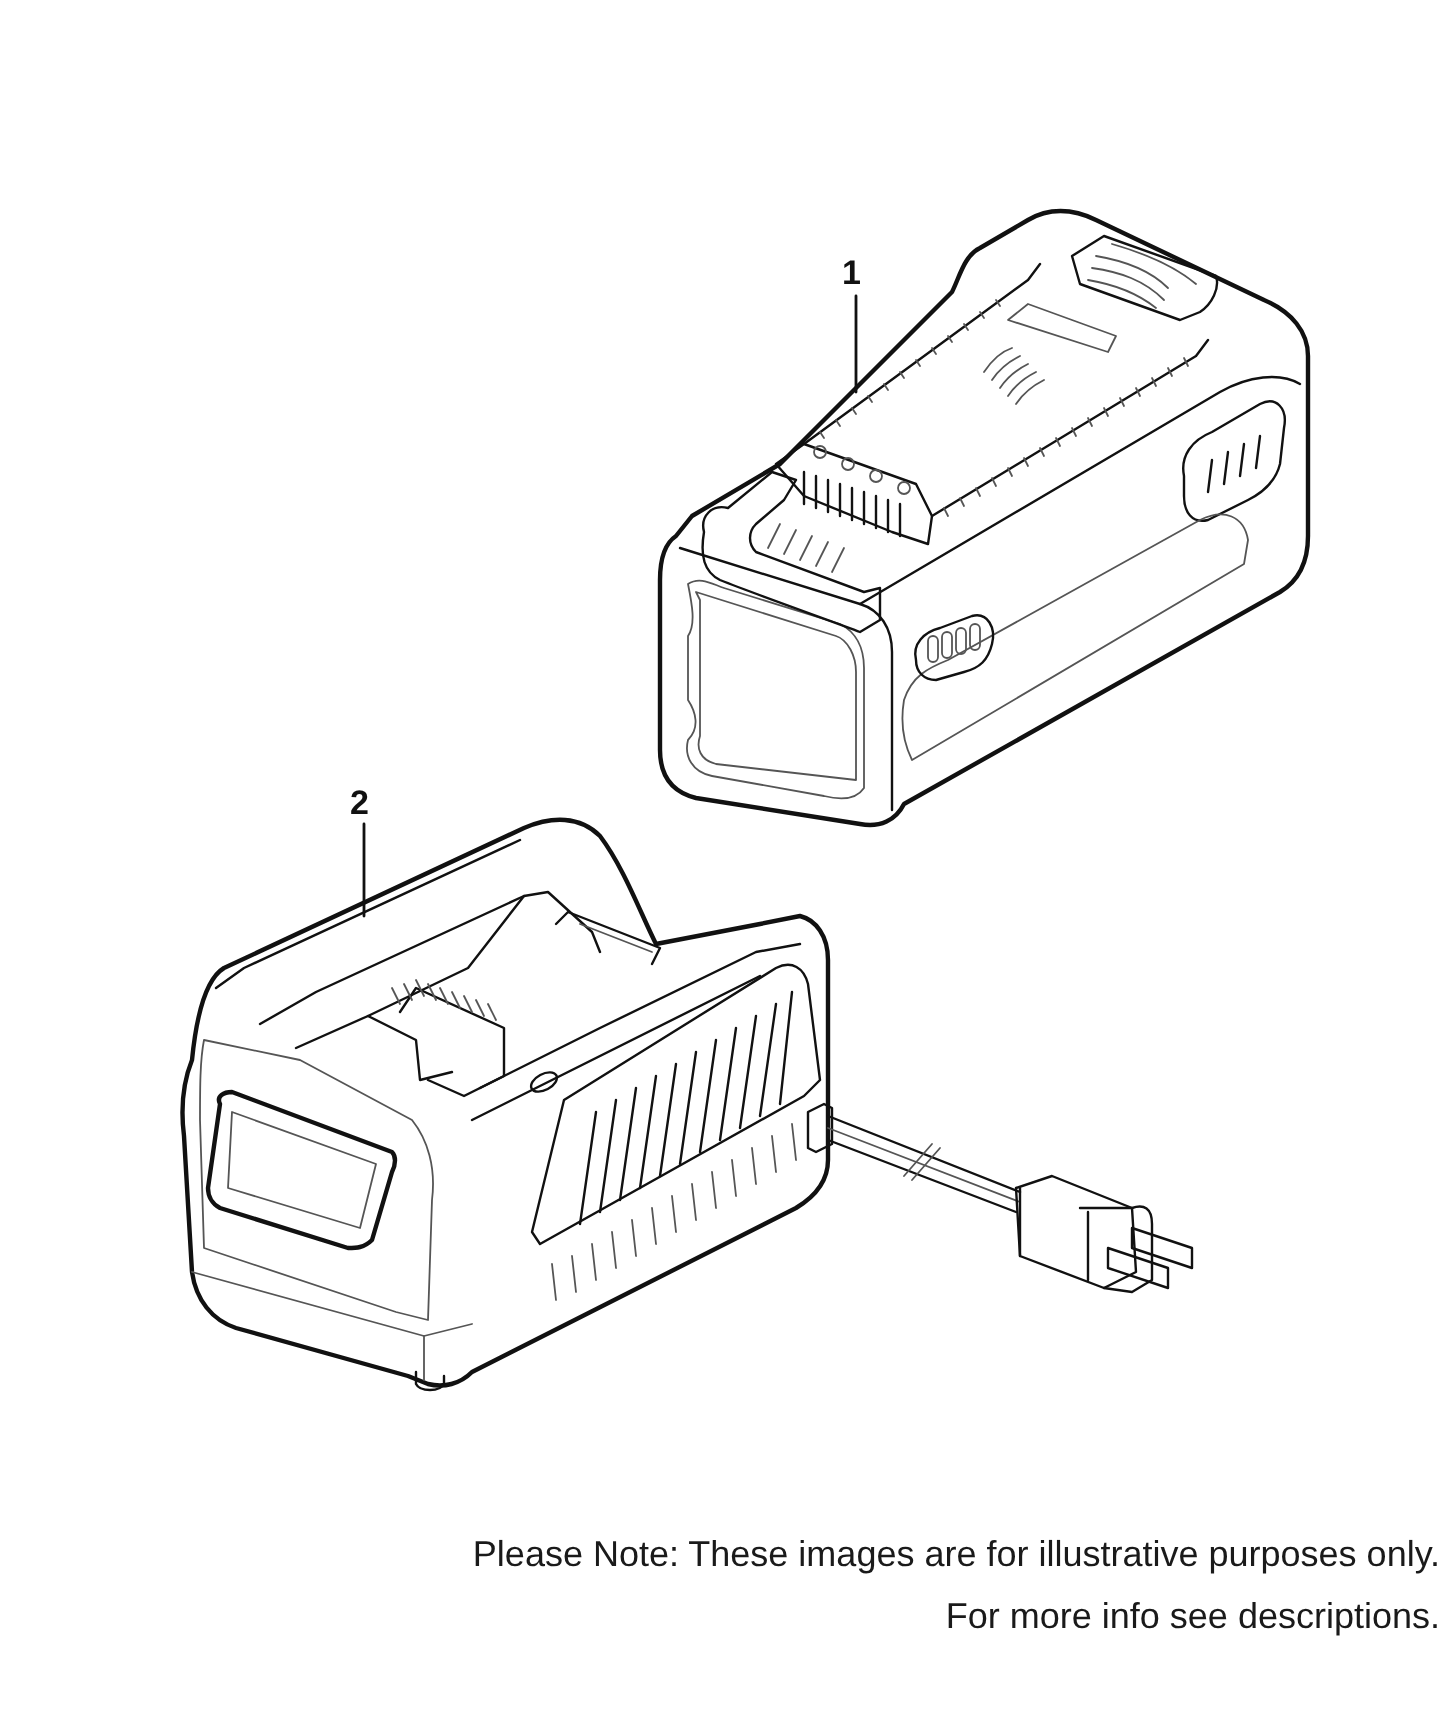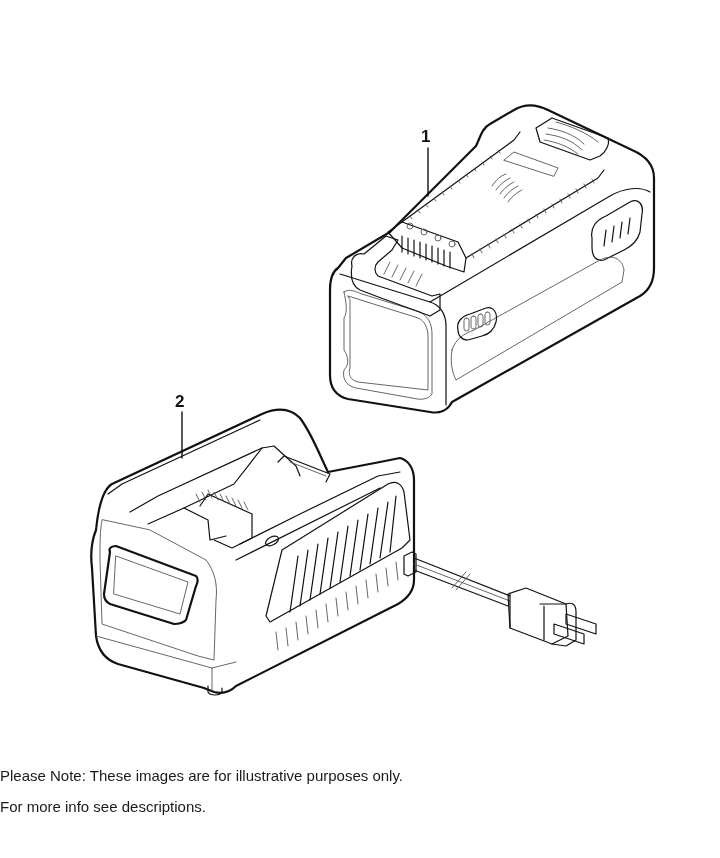--- a/index.html
+++ b/index.html
@@ -1,22 +1,22 @@
 <!DOCTYPE html>
 <html><head>
 <meta charset="utf-8">
 <style>
   html, body { margin: 0; padding: 0; background: #ffffff; }
   body { width: 720px; height: 858px; position: relative; overflow: hidden;
          font-family: "Liberation Sans", sans-serif; color: #1a1a1a; }
   #diagram { position: absolute; left: 0; top: 0; width: 720px; height: 858px; }
   .callout { position: absolute; font-family: "Liberation Sans", sans-serif;
              font-weight: bold; font-size: 17px; color: #111; line-height: 1; }
-  .note { position: absolute; left: 0; width: 720px; text-align: left;
-          font-family: "Liberation Sans", sans-serif; font-size: 15px; color: #1a1a1a; }
+  .note { position: absolute; left: 0; width: 720px; text-align: right;
+          font-family: "Liberation Sans", sans-serif; font-size: 18px; color: #1a1a1a; }
   .ol { fill: #fff; stroke: #111; stroke-width: 2.2; stroke-linejoin: round; stroke-linecap: round; }
   .ln { fill: none; stroke: #111; stroke-width: 1.2; stroke-linejoin: round; stroke-linecap: round; }
   .lt { fill: none; stroke: #555; stroke-width: 0.9; stroke-linejoin: round; stroke-linecap: round; }
   .thick { fill: none; stroke: #111; stroke-width: 2.2; stroke-linejoin: round; stroke-linecap: round; }
 </style>
 </head>
 <body>
 
 <svg id="diagram" viewBox="0 0 720 858" xmlns="http://www.w3.org/2000/svg">
 

